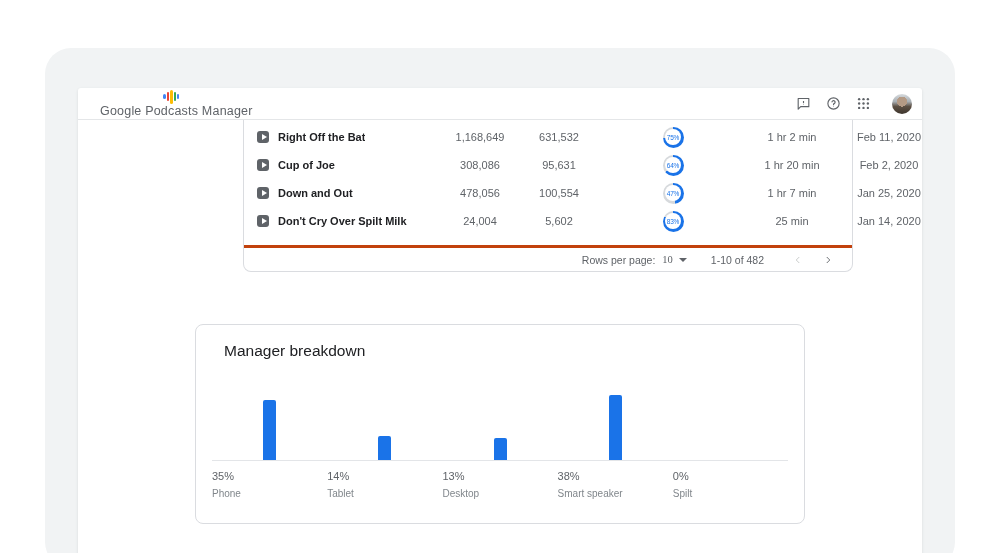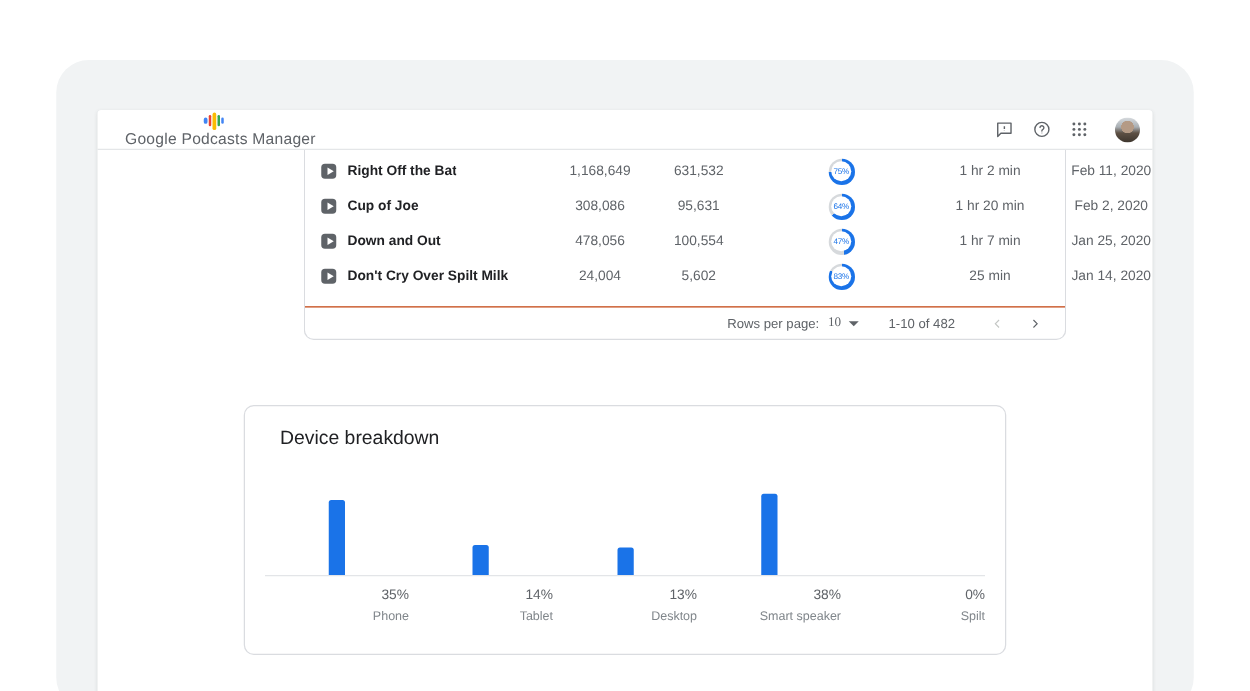--- a/index.html
+++ b/index.html
@@ -49,42 +49,42 @@
                      border-left:5px solid #fff; border-top:3px solid transparent; border-bottom:3px solid transparent; }
   .ep-title { font-size:11px; font-weight:bold; color:#202124; white-space:nowrap; overflow:hidden; }
   .num { font-size:11px; color:#5f6368; text-align:center; }
   .cell-ring { display:flex; justify-content:center; }
   .ring { width:21px; height:21px; border-radius:50%; position:relative;
           display:flex; align-items:center; justify-content:center; }
   .ring::before { content:""; position:absolute; inset:2.6px; background:#fff; border-radius:50%; }
   .ring-label { position:relative; font-size:6.5px; color:#1a73e8; letter-spacing:-.2px; }
 
   .pagination { position:absolute; left:0; right:0; bottom:0; height:26px;
-                border-top:1px solid #c2410c; display:flex; align-items:center;
+                border-top:3px solid #c2410c; display:flex; align-items:center;
                 justify-content:flex-end; padding-right:16px; font-size:10.5px; color:#5f6368; }
   .rpp-value { margin-left:7px;font-family:Liberation Serif, serif; }
   .caret { width:0; height:0; border-left:4px solid transparent; border-right:4px solid transparent;
            border-top:4.5px solid #5f6368; margin-left:6px; cursor:pointer; }
   .range { margin-left:24px; }
   .chev { margin-left:26px; width:16px; height:16px; display:flex; align-items:center; justify-content:center; cursor:pointer; }
   .chev svg { width:12px; height:12px; fill:none; stroke-width:1.8; }
   .chev.prev svg { stroke:#c4c7c5; }
   .chev.next svg { stroke:#5f6368; }
   .chev.next { margin-left:14px; }
 
   
   .device-card { position:absolute; left:117px; top:204px; width:610px; height:200px;
                  background:#fff; border:1px solid #dadce0; border-radius:8px; }
   .device-title { position:absolute; left:28px; top:17px; font-size:15.5px; color:#202124; }
   .chart { position:absolute; left:16px; right:16px; top:36px; }
   .chart-bars { display:flex; height:100px; align-items:flex-end; border-bottom:1px solid #e3e5e8; }
   .chart-slot { flex:1; display:flex; justify-content:center; }
   .bar { width:13px; background:#1a73e8; border-radius:2px 2px 0 0; }
   .chart-labels { display:flex; }
-  .chart-label-slot { flex:1; text-align:right; }
+  .chart-label-slot { flex:1; text-align:left; }
   .bar-pct { margin-top:9px; font-size:11px; color:#5f6368; }
   .bar-cat { margin-top:6px; font-size:10px; color:#80868b; }
 </style>
 </head>
 <body>
 
 <div class="stage">
   <div class="frame"></div>
 
   <div class="window">
@@ -215,21 +215,21 @@
           </span>
           <span class="chev next">
             <svg viewBox="0 0 24 24">
                 <path d="M9.5 6l6 6-6 6"></path>
               </svg>
           </span>
         </div>
       </div>
 
       <div class="device-card">
-        <div class="device-title">Device breakdown</div>
+        <div class="device-title">Manager breakdown</div>
         <div class="chart">
           <div class="chart-bars">
   <div class="chart-slot">
     <div class="bar" style="height: 60px; background: rgb(26, 115, 232);"></div>
   </div>
 
   <div class="chart-slot">
     <div class="bar" style="height: 24px; background: rgb(26, 115, 232);"></div>
   </div>
 

